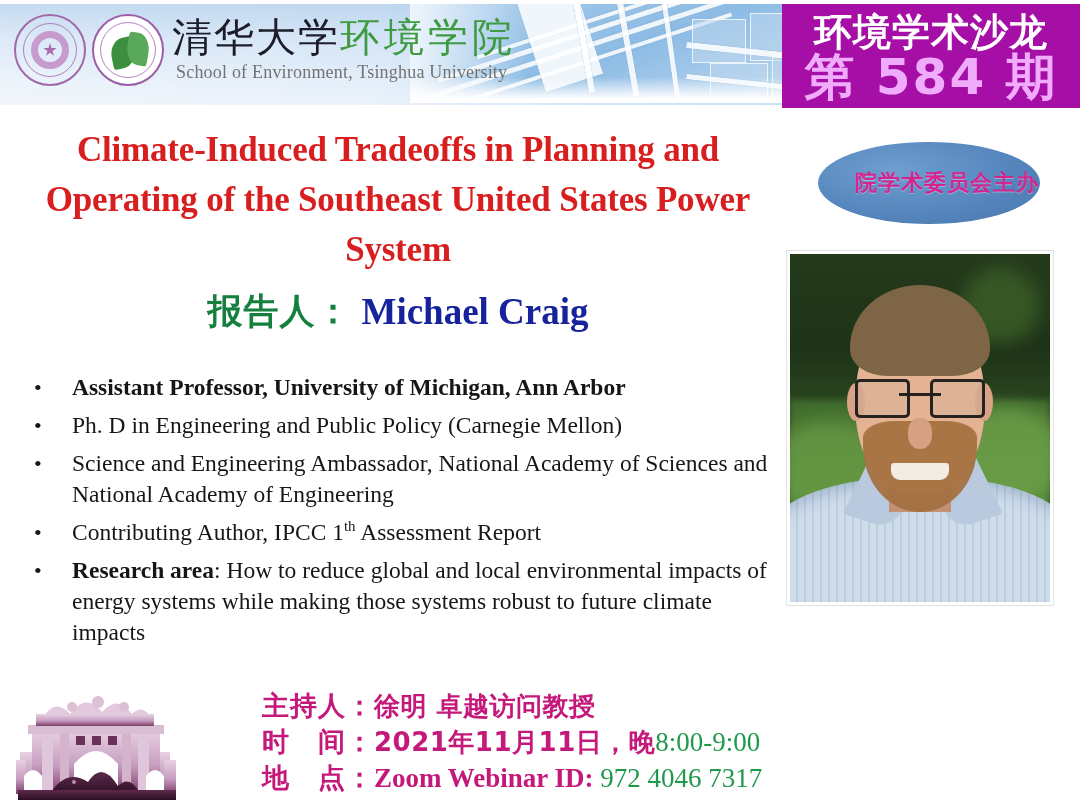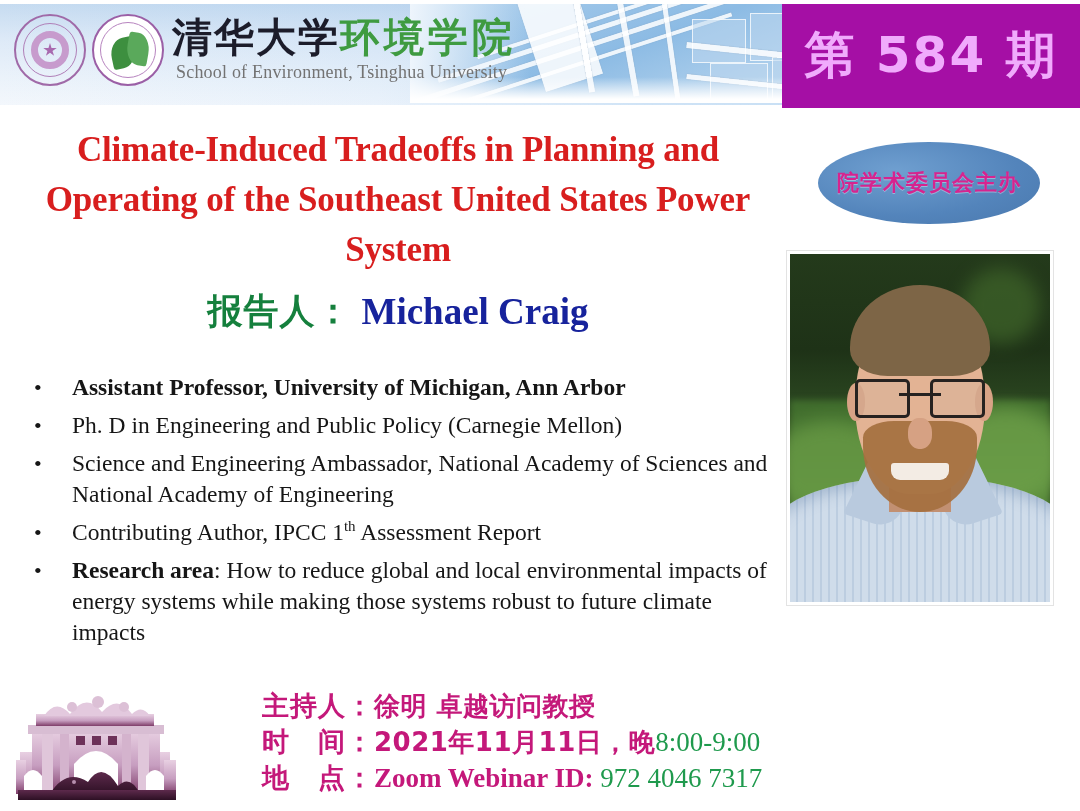--- a/index.html
+++ b/index.html
@@ -148,21 +148,21 @@
     transform: rotate(10deg);
   }
 
   
   .school-cn {
     position: absolute;
     left: 172px; top: 14px;
     z-index: 5;
     font-family: "DejaVu Sans", sans-serif;
     font-size: 40px;
-    font-weight: bold;
+    font-weight: normal;
     letter-spacing: 2px;
     line-height: 46px;
     white-space: nowrap;
   }
   .school-cn .cn-dark { color: #1c1c2a; }
   .school-cn .cn-green { color: #3f9b41; letter-spacing: 4px; }
   .school-en {
     position: absolute;
     left: 176px; top: 62px;
     z-index: 5;
@@ -258,20 +258,21 @@
     z-index: 3;
   }
   .badge-text {
     font-family: Liberation Serif, serif;
     font-size: 22px;
     font-weight: bold;
     color: #d6248f;
     letter-spacing: 1px;
     white-space: nowrap;
     text-shadow: 0 1px 0 rgba(255,255,255,0.35);
+    padding-left: 36px;
   }
 
   
   .bullets {
     position: absolute;
     left: 26px; top: 372px;
     width: 748px;
     font-family: "Liberation Serif", serif;
     font-size: 23.5px;
     line-height: 31px;
@@ -505,20 +506,21 @@
       <div class="leaf-a"></div>
       <div class="leaf-b"></div>
     </div>
 
     <div class="school-cn">
       <span class="cn-dark">清华大学</span><span class="cn-green">环境学院</span>
     </div>
     <div class="school-en">School of Environment, Tsinghua University</div>
 
     <div class="purple-banner">
+      <div class="pb-line1">环境学术沙龙</div>
       <div class="pb-line2">第 584 期</div>
     </div>
 
     <div class="header-topline"></div>
   </div>
 
   <div class="title">Climate-Induced Tradeoffs in Planning and Operating of the Southeast United States Power System</div>
 
   <div class="speaker-line">
     <span class="speaker-label">报告人：</span><span class="speaker-name">Michael Craig</span>

